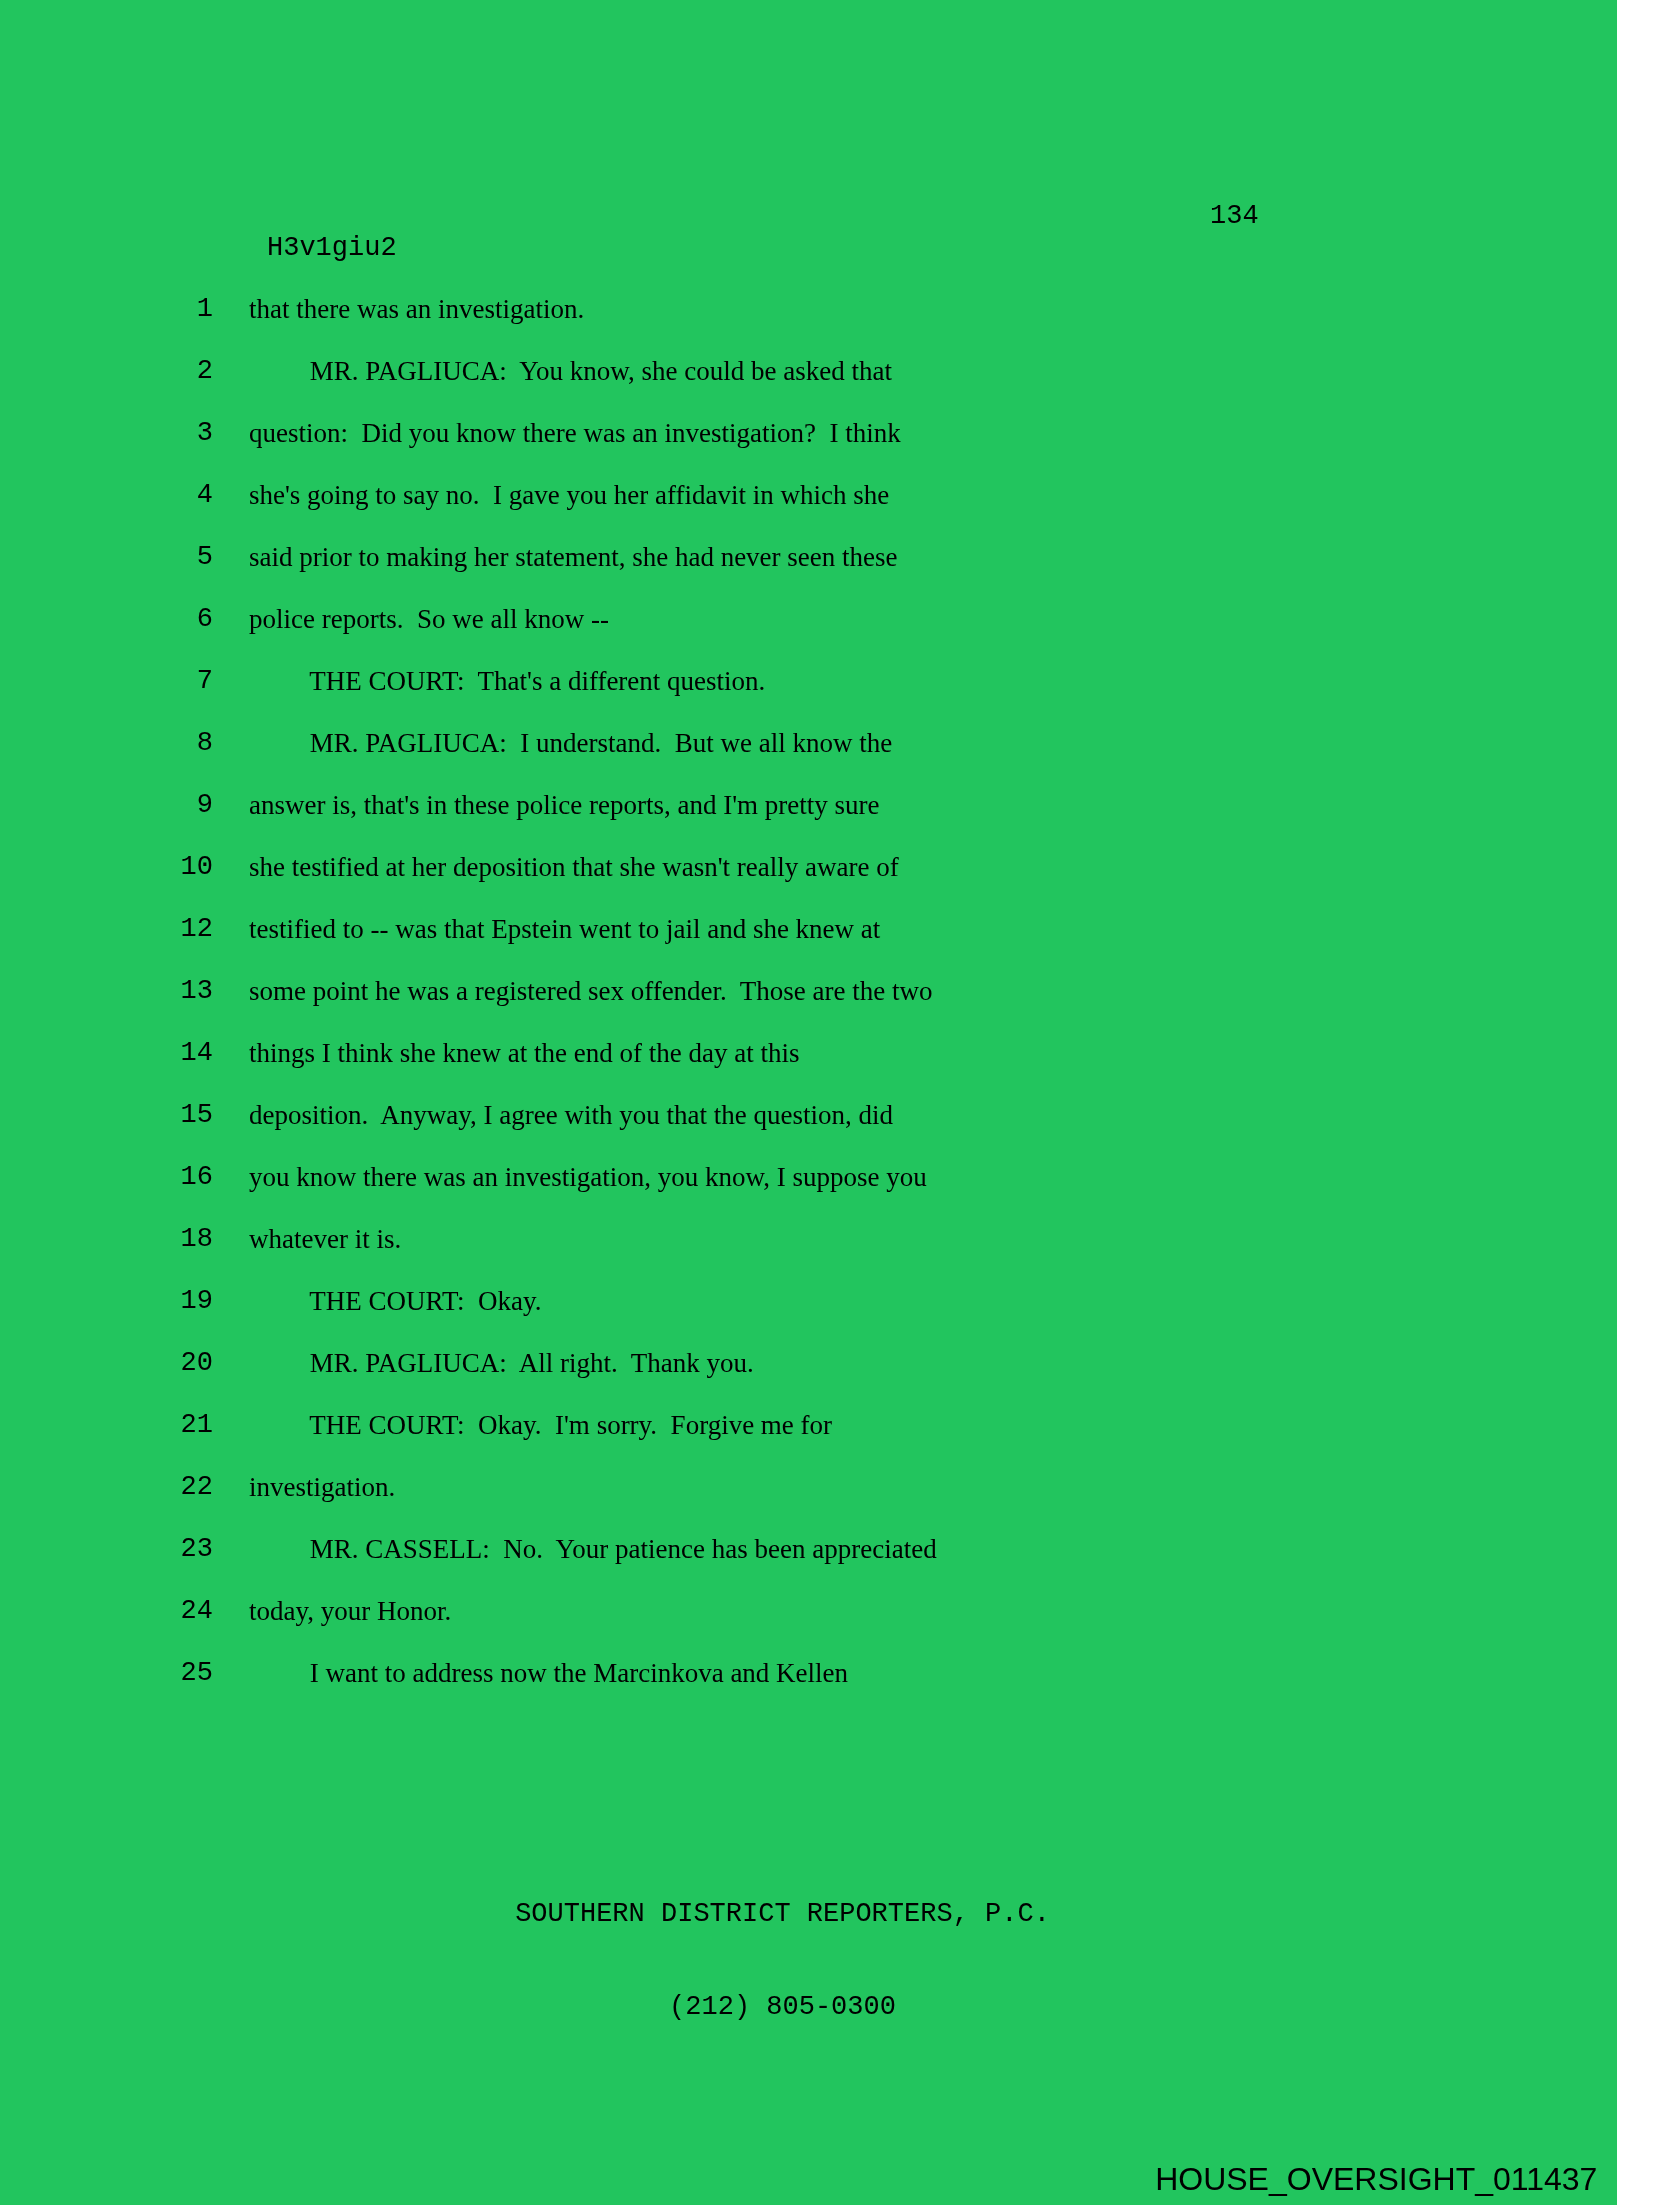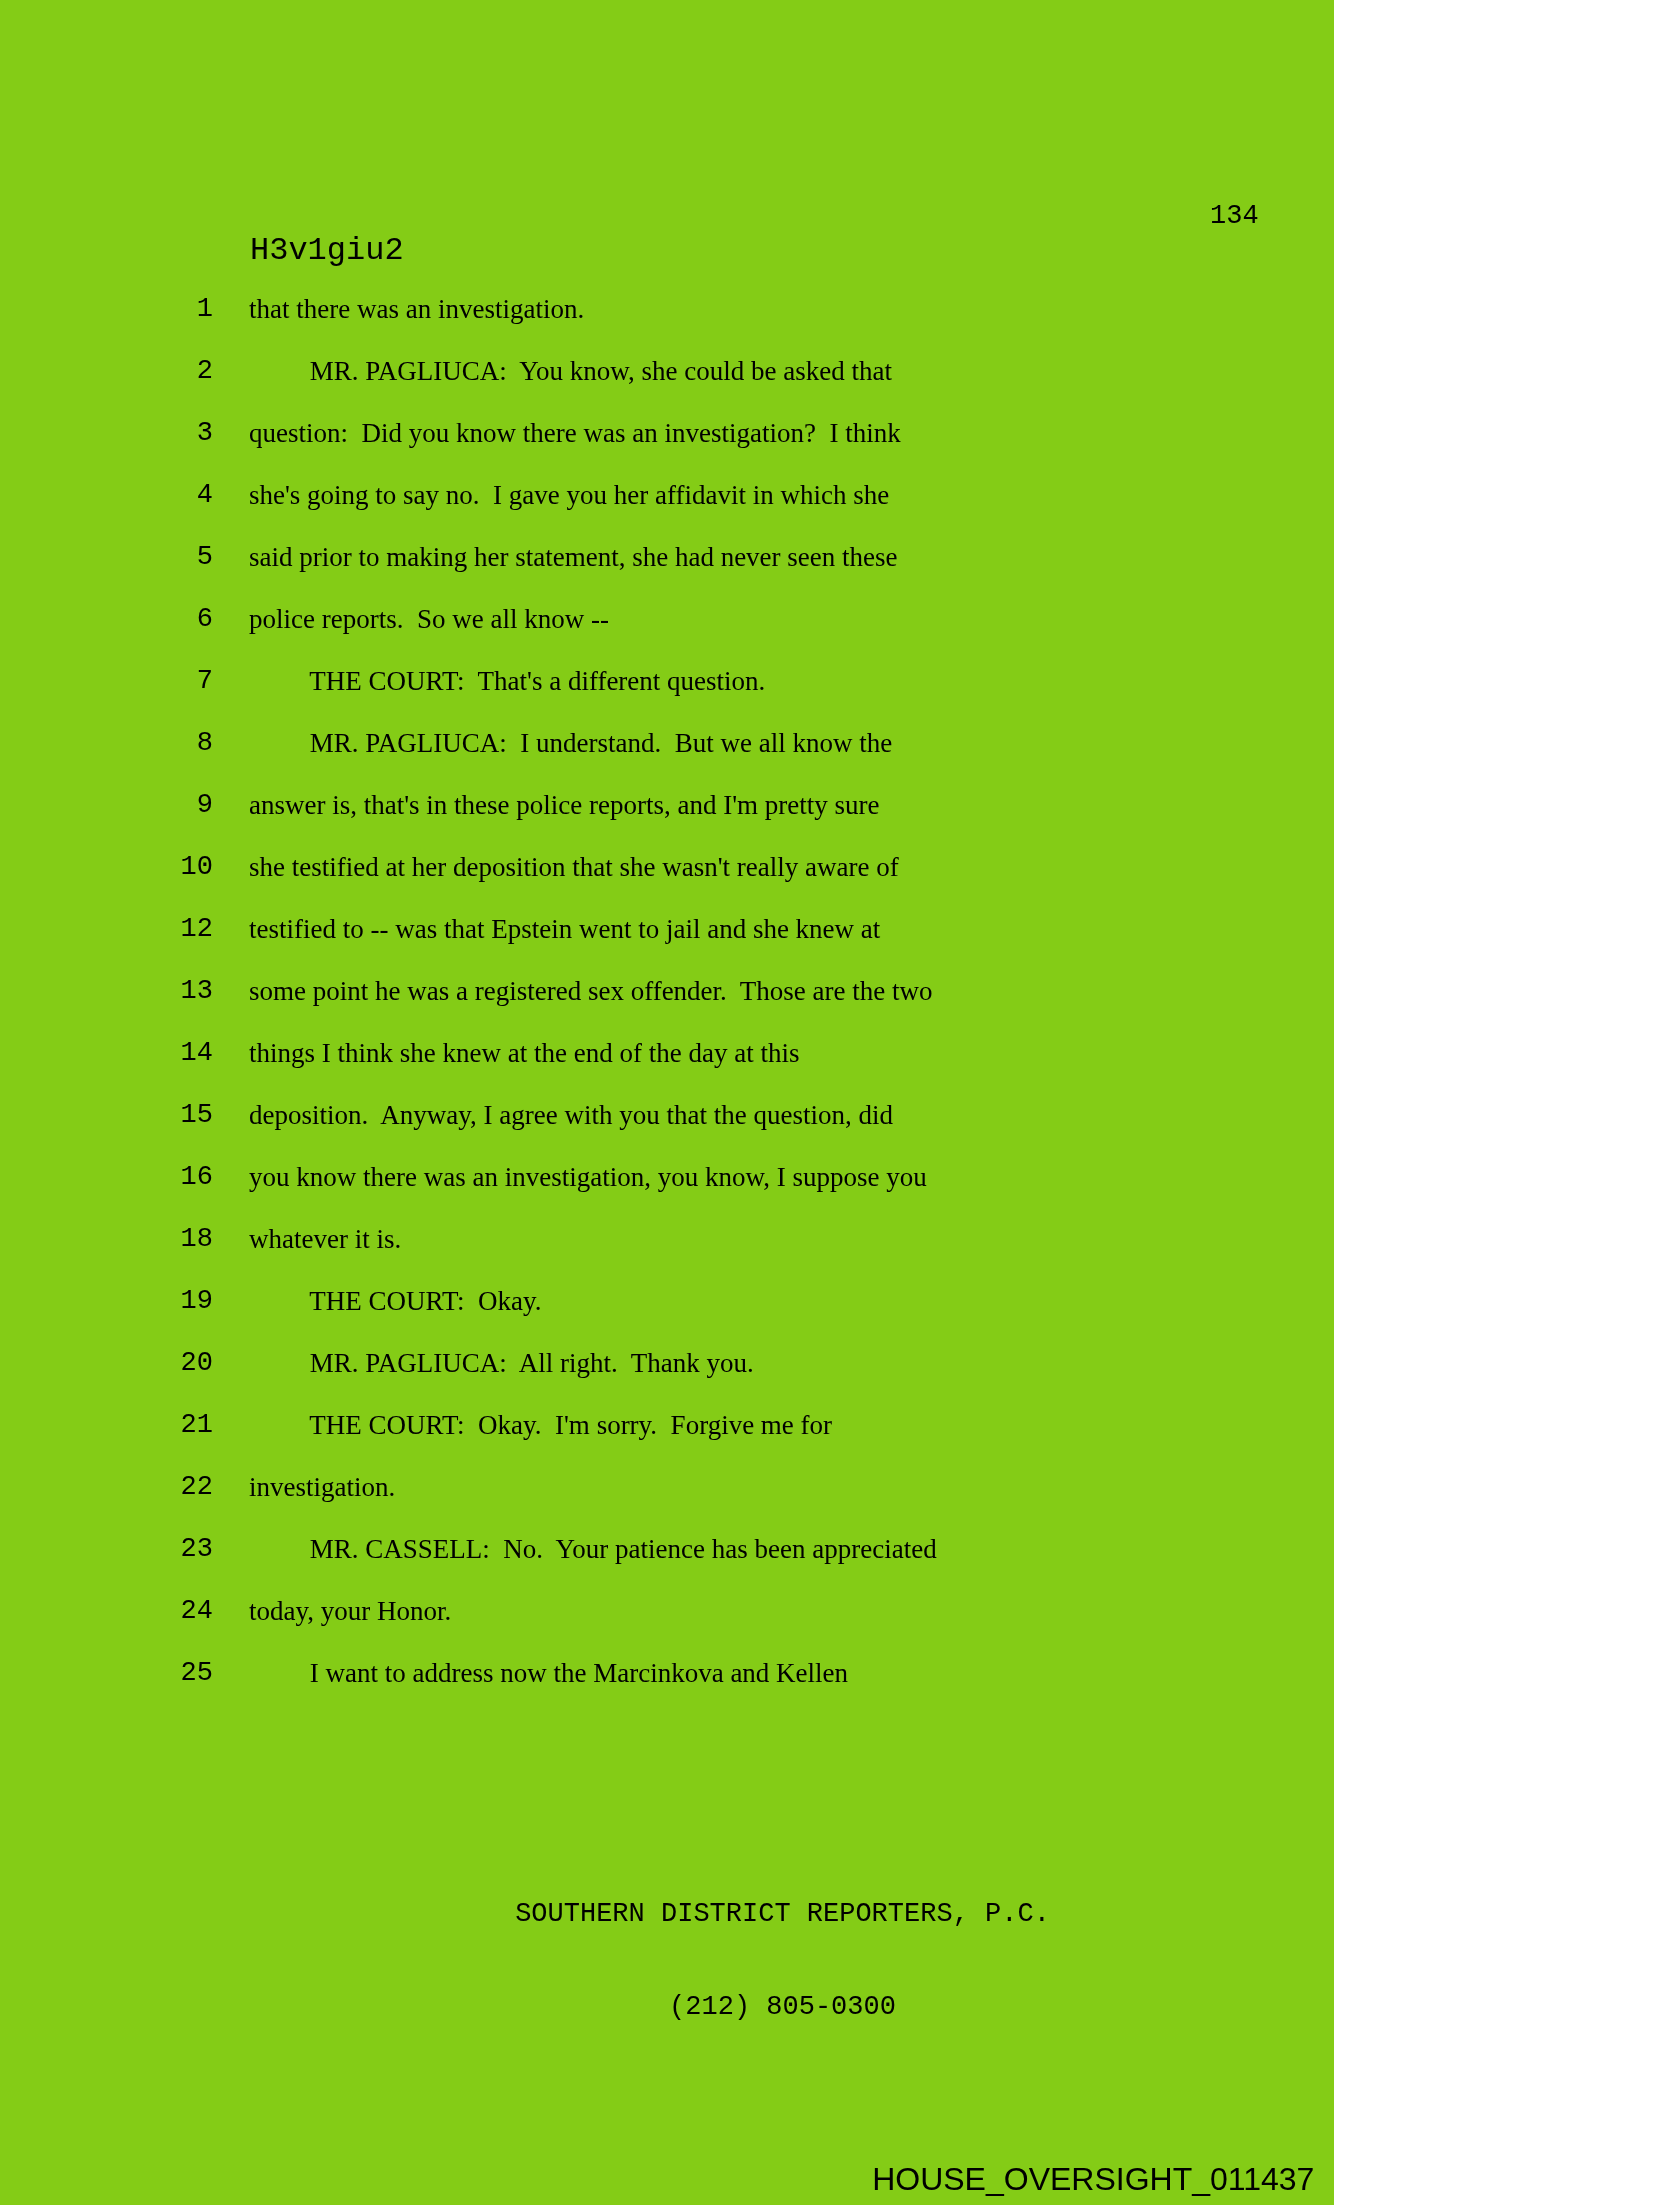--- a/index.html
+++ b/index.html
@@ -2,40 +2,40 @@
 <html style="font-size:10.5px"><head>
 <meta charset="utf-8">
 <style>
   html, body {
     margin: 0;
     padding: 0;
     background: #ffffff;
   }
   .page {
     position: relative;
-    width: 1334px;
+    width: 1617px;
     height: 2205px;
-    background: #84cc16;
+    background: #22c55e;
     color: #000000;
     font-family: "Liberation Mono", "DejaVu Sans Mono", monospace;
     overflow: hidden;
   }
   .page-number {
     position: absolute;
     left: 1210px;
     top: 198px;
     font-size: 27px;
     line-height: 1;
     padding-top: 4.6px; 
   }
   .session-id {
     position: absolute;
-    left: 250px;
+    left: 267px;
     top: 230px;
-    font-size: 32px;
+    font-size: 27px;
     line-height: 1;
     padding-top: 4.6px;
   }
   .lines {
     position: absolute;
     left: 170px;
     top: 278px;
     font-size: 27px;
   }
   .line-row {

